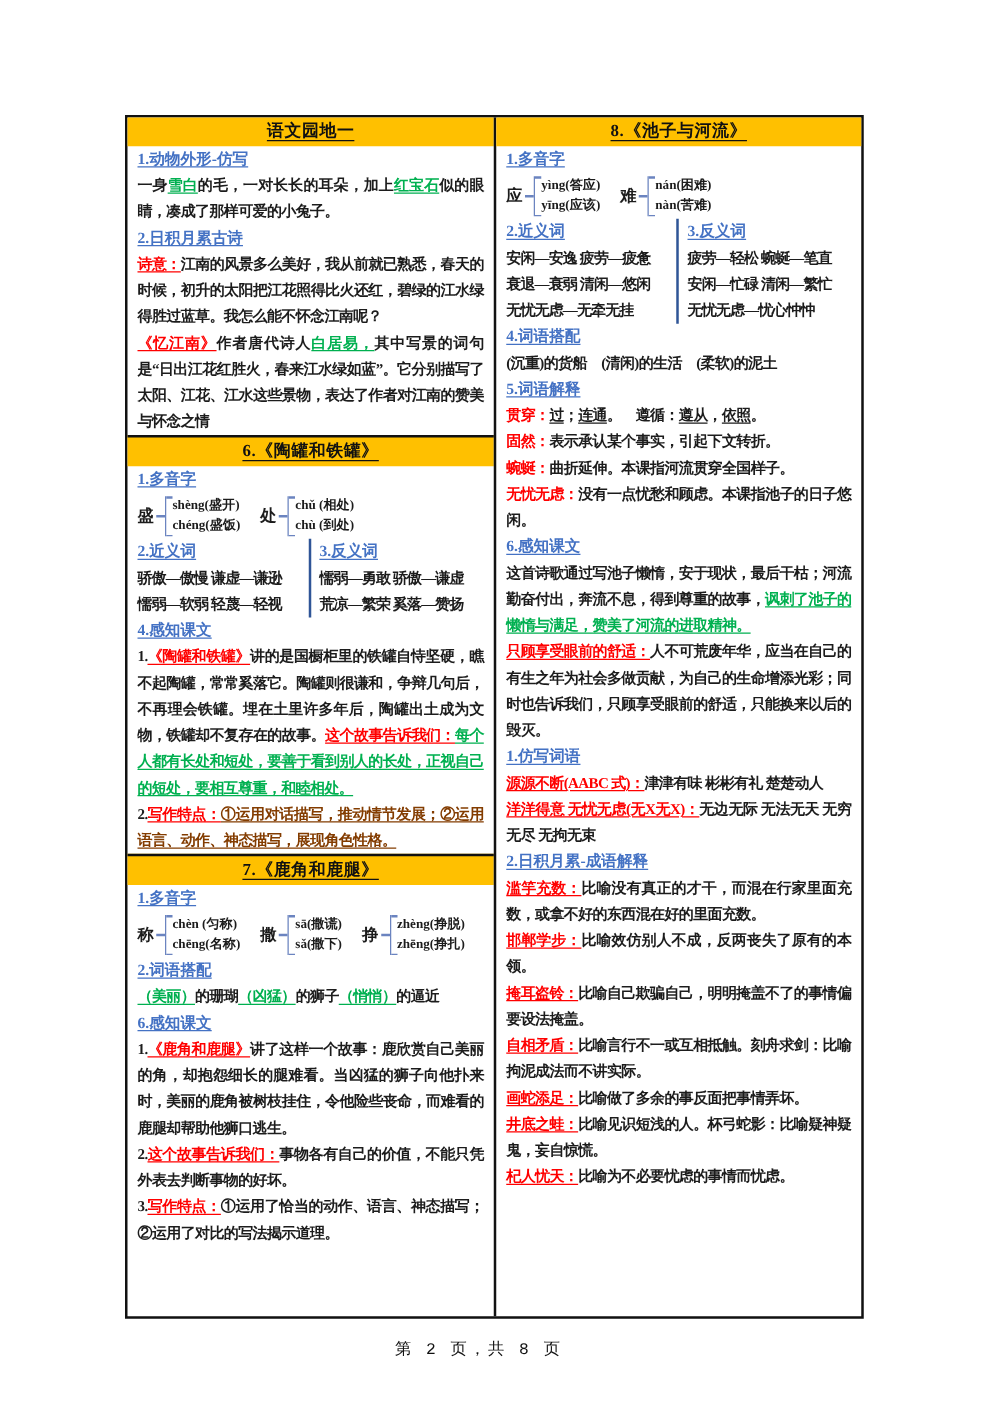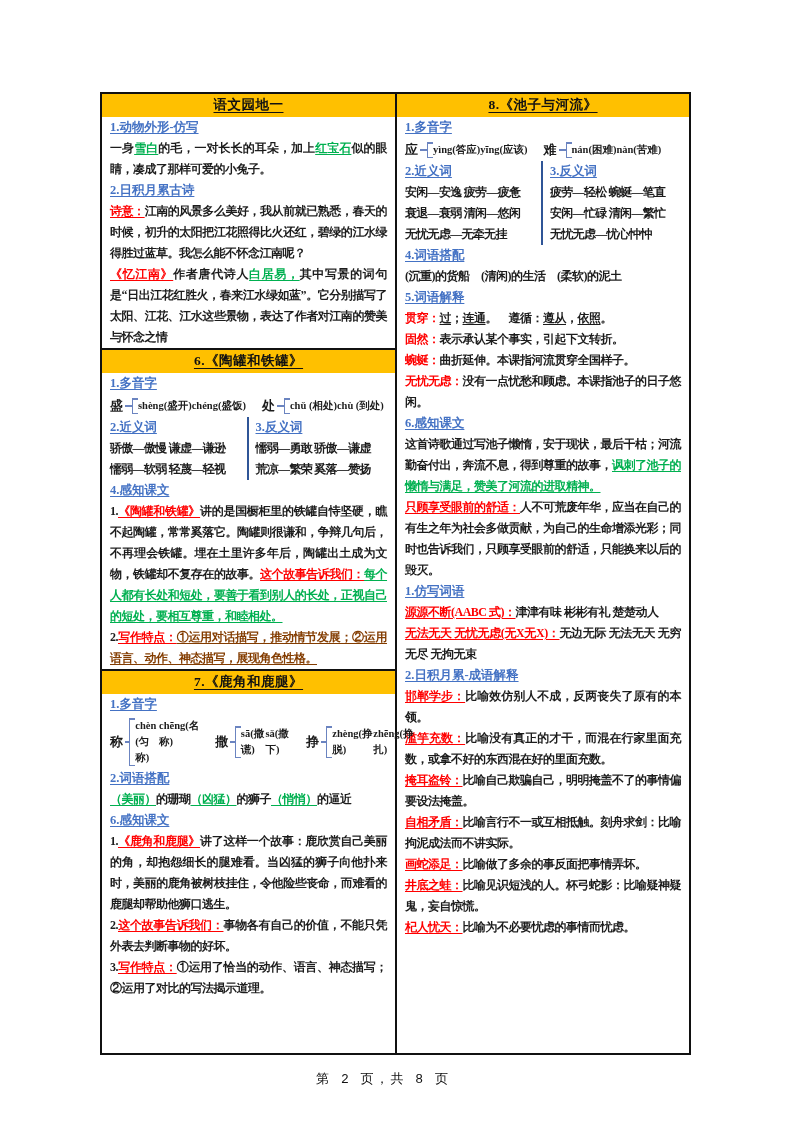--- a/index.html
+++ b/index.html
@@ -39,21 +39,21 @@
   .sg.green{color:var(--green,#00B050);}
   .sg.brown{color:var(--brown,#833C00);}
   .sg.u{text-decoration:underline;text-underline-offset:2px;}
 
   .py-row{display:flex;gap:16px;padding:3px 8px 2px;align-items:center;}
   .py-group{display:flex;align-items:center;}
   .py-char{font-size:13px;font-weight:bold;letter-spacing:0;}
   .py-dash{width:7px;height:1.5px;background:var(--brace,#6b84c0);margin-left:2px;}
   .py-brace{
     border-left:1.5px solid var(--brace,#6b84c0);position:relative;
-    padding-left:5px;display:flex;flex-direction:row;justify-content:flex-end;
+    padding-left:5px;display:flex;flex-direction:column;justify-content:flex-end;
   }
   .py-brace::before,.py-brace::after{
     content:"";position:absolute;left:0;width:5px;height:1.5px;
     background:var(--brace,#6b84c0);
   }
   .py-brace::before{top:0;}
   .py-brace::after{bottom:0;}
   .py-line{font-size:10.5px;line-height:16px;font-weight:bold;letter-spacing:0;}
 
   .duo{display:flex;padding:0 8px;}
@@ -190,24 +190,24 @@
       <div class="sub">5.词语解释</div>
       <div class="para"><span class="sg red">贯穿：</span><span class="sg u">过</span><span class="sg">；</span><span class="sg u">连通</span><span class="sg">。　遵循：</span><span class="sg u">遵从</span><span class="sg">，</span><span class="sg u">依照</span><span class="sg">。</span></div>
       <div class="para"><span class="sg red">固然：</span><span class="sg">表示承认某个事实，引起下文转折。</span></div>
       <div class="para"><span class="sg red">蜿蜒：</span><span class="sg">曲折延伸。本课指河流贯穿全国样子。</span></div>
       <div class="para"><span class="sg red">无忧无虑：</span><span class="sg">没有一点忧愁和顾虑。本课指池子的日子悠闲。</span></div>
       <div class="sub">6.感知课文</div>
       <div class="para"><span class="sg">这首诗歌通过写池子懒惰，安于现状，最后干枯；河流勤奋付出，奔流不息，得到尊重的故事，</span><span class="sg green u">讽刺了池子的懒惰与满足，赞美了河流的进取精神。</span></div>
       <div class="para"><span class="sg red u">只顾享受眼前的舒适：</span><span class="sg">人不可荒废年华，应当在自己的有生之年为社会多做贡献，为自己的生命增添光彩；同时也告诉我们，只顾享受眼前的舒适，只能换来以后的毁灭。</span></div>
       <div class="sub">1.仿写词语</div>
       <div class="para"><span class="sg red u">源源不断(AABC 式)：</span><span class="sg">津津有味 彬彬有礼 楚楚动人</span></div>
-      <div class="para"><span class="sg red u">无法无天 无忧无虑(无X无X)：</span><span class="sg">无边无际 无法无天 无穷无尽 无拘无束</span></div>
+      <div class="para"><span class="sg red u">洋洋得意 无忧无虑(无X无X)：</span><span class="sg">无边无际 无法无天 无穷无尽 无拘无束</span></div>
       <div class="sub">2.日积月累-成语解释</div>
+      <div class="para"><span class="sg red u">滥竽充数：</span><span class="sg">比喻没有真正的才干，而混在行家里面充数，或拿不好的东西混在好的里面充数。</span></div>
       <div class="para"><span class="sg red u">邯郸学步：</span><span class="sg">比喻效仿别人不成，反两丧失了原有的本领。</span></div>
-      <div class="para"><span class="sg red u">滥竽充数：</span><span class="sg">比喻没有真正的才干，而混在行家里面充数，或拿不好的东西混在好的里面充数。</span></div>
       <div class="para"><span class="sg red u">掩耳盗铃：</span><span class="sg">比喻自己欺骗自己，明明掩盖不了的事情偏要设法掩盖。</span></div>
       <div class="para"><span class="sg red u">自相矛盾：</span><span class="sg">比喻言行不一或互相抵触。刻舟求剑：比喻拘泥成法而不讲实际。</span></div>
       <div class="para"><span class="sg red u">画蛇添足：</span><span class="sg">比喻做了多余的事反面把事情弄坏。</span></div>
       <div class="para"><span class="sg red u">井底之蛙：</span><span class="sg">比喻见识短浅的人。杯弓蛇影：比喻疑神疑鬼，妄自惊慌。</span></div>
       <div class="para"><span class="sg red u">杞人忧天：</span><span class="sg">比喻为不必要忧虑的事情而忧虑。</span></div>
     </div>
 </div>
 
 <div class="footer">第 2 页，共 8 页</div>
 

